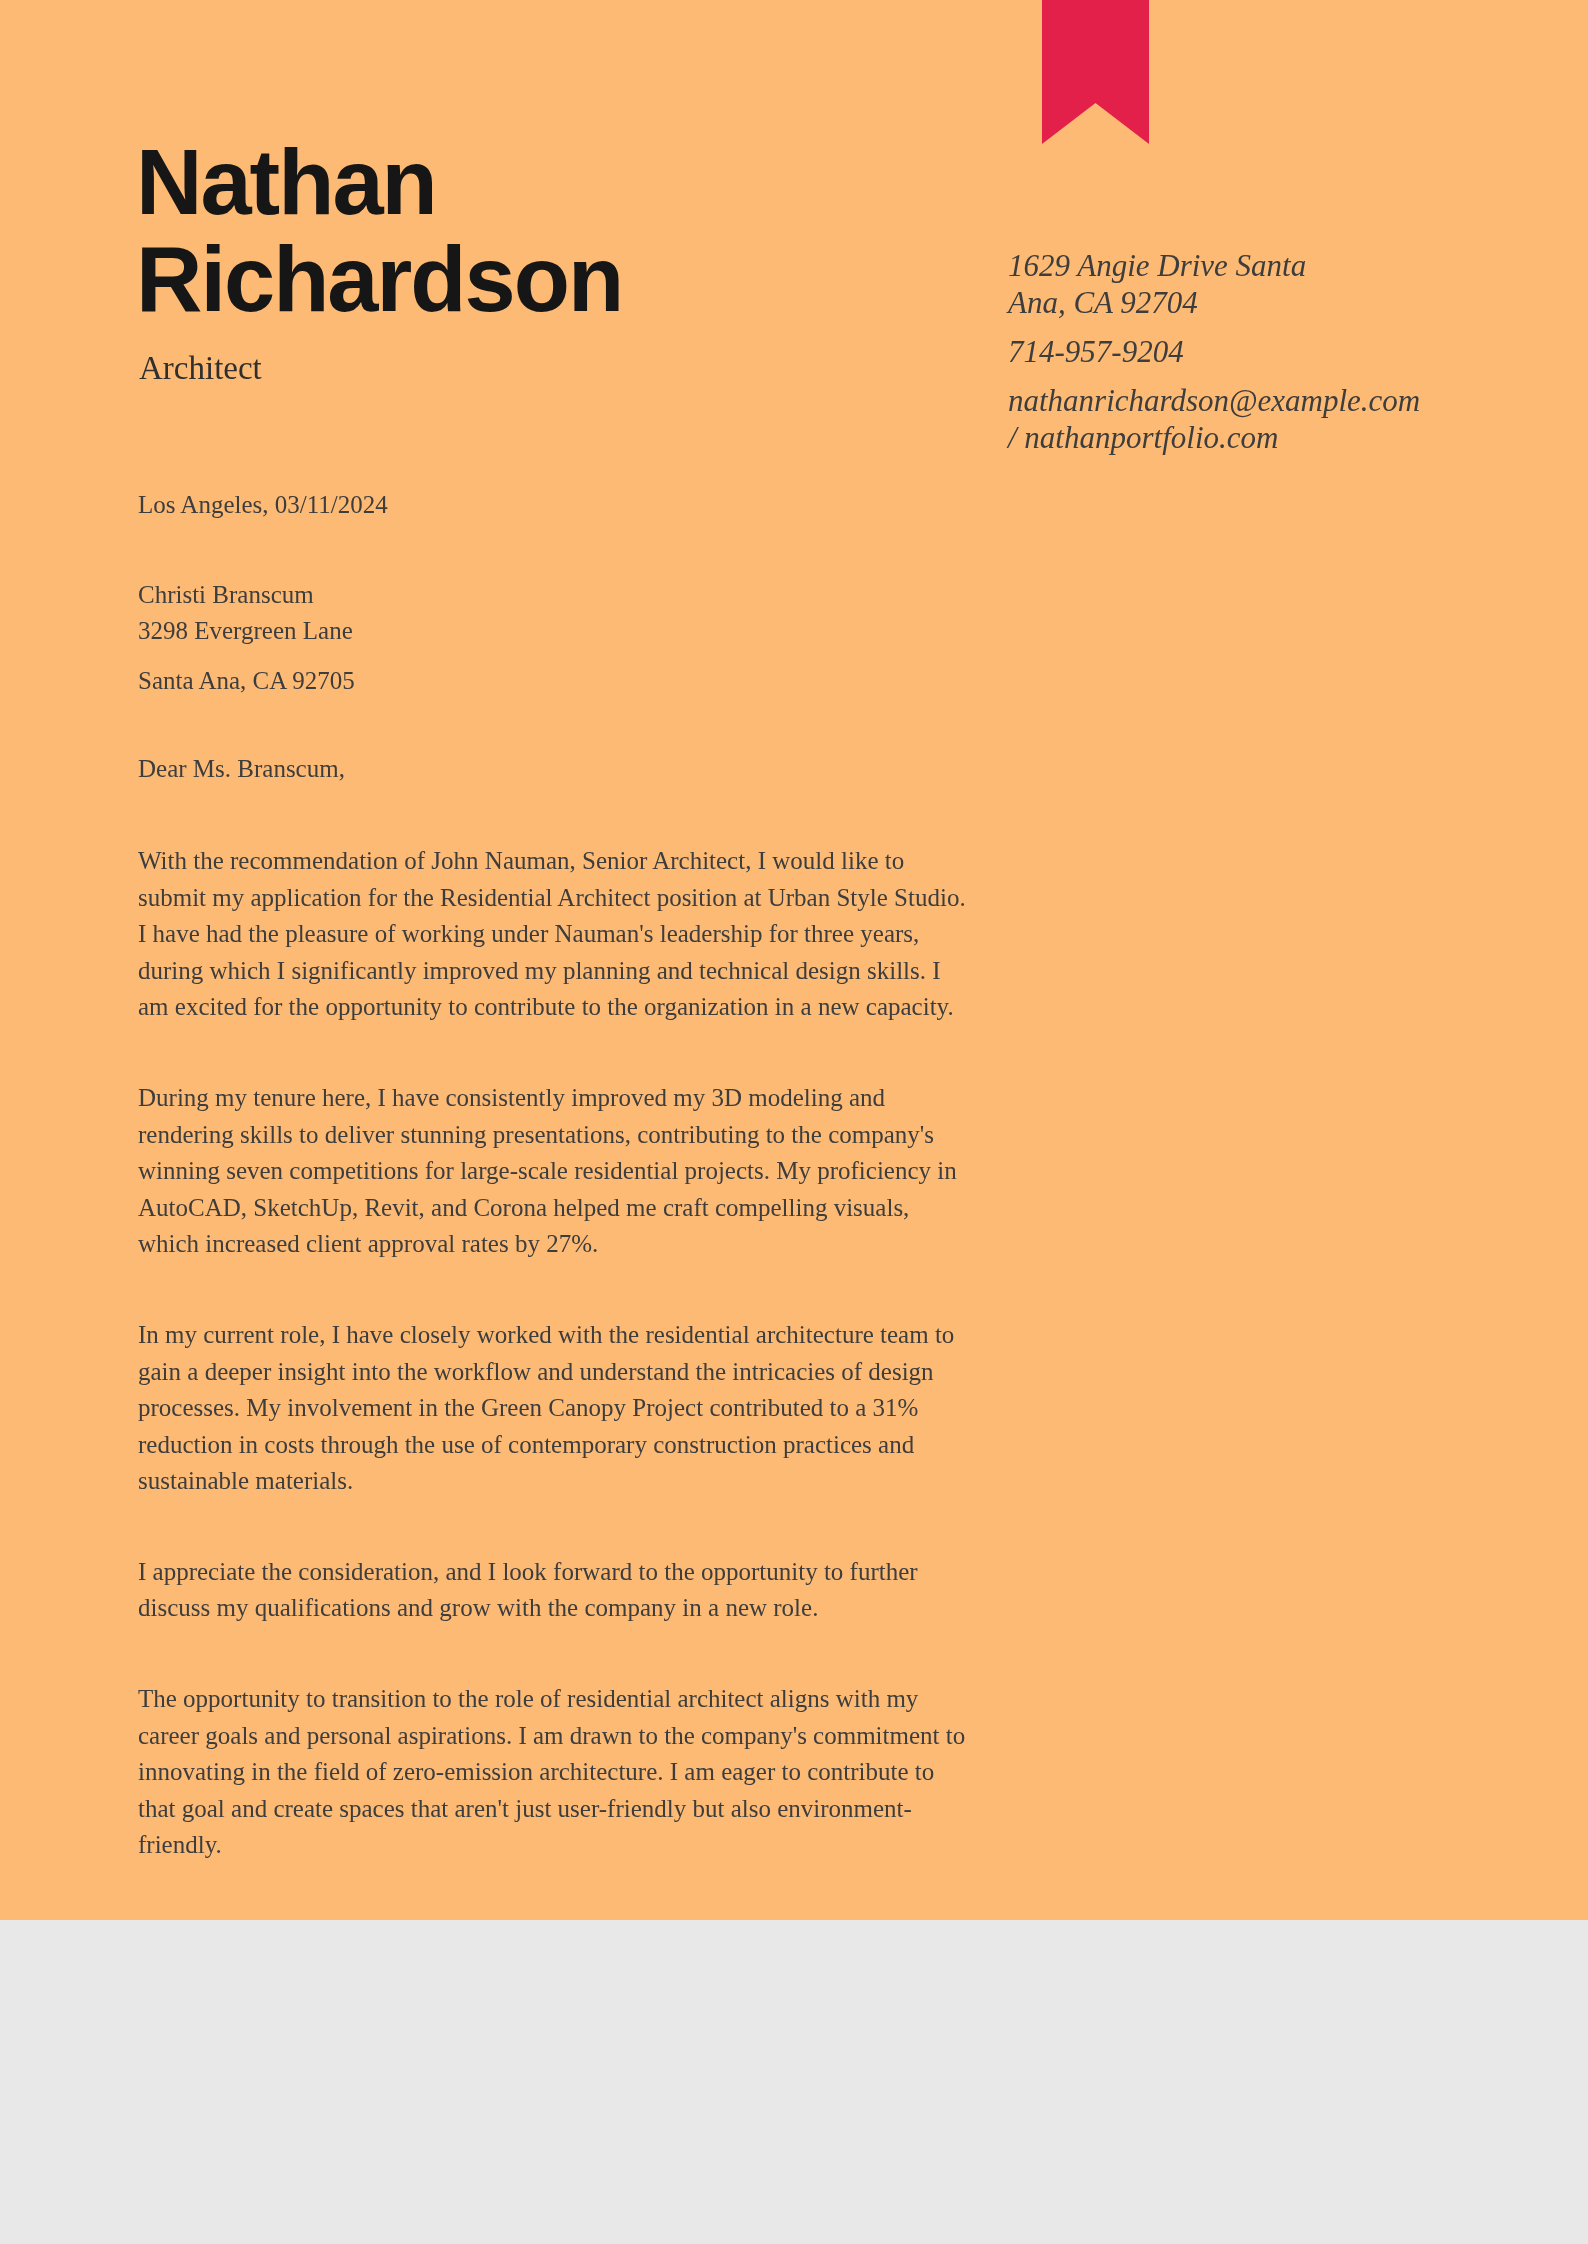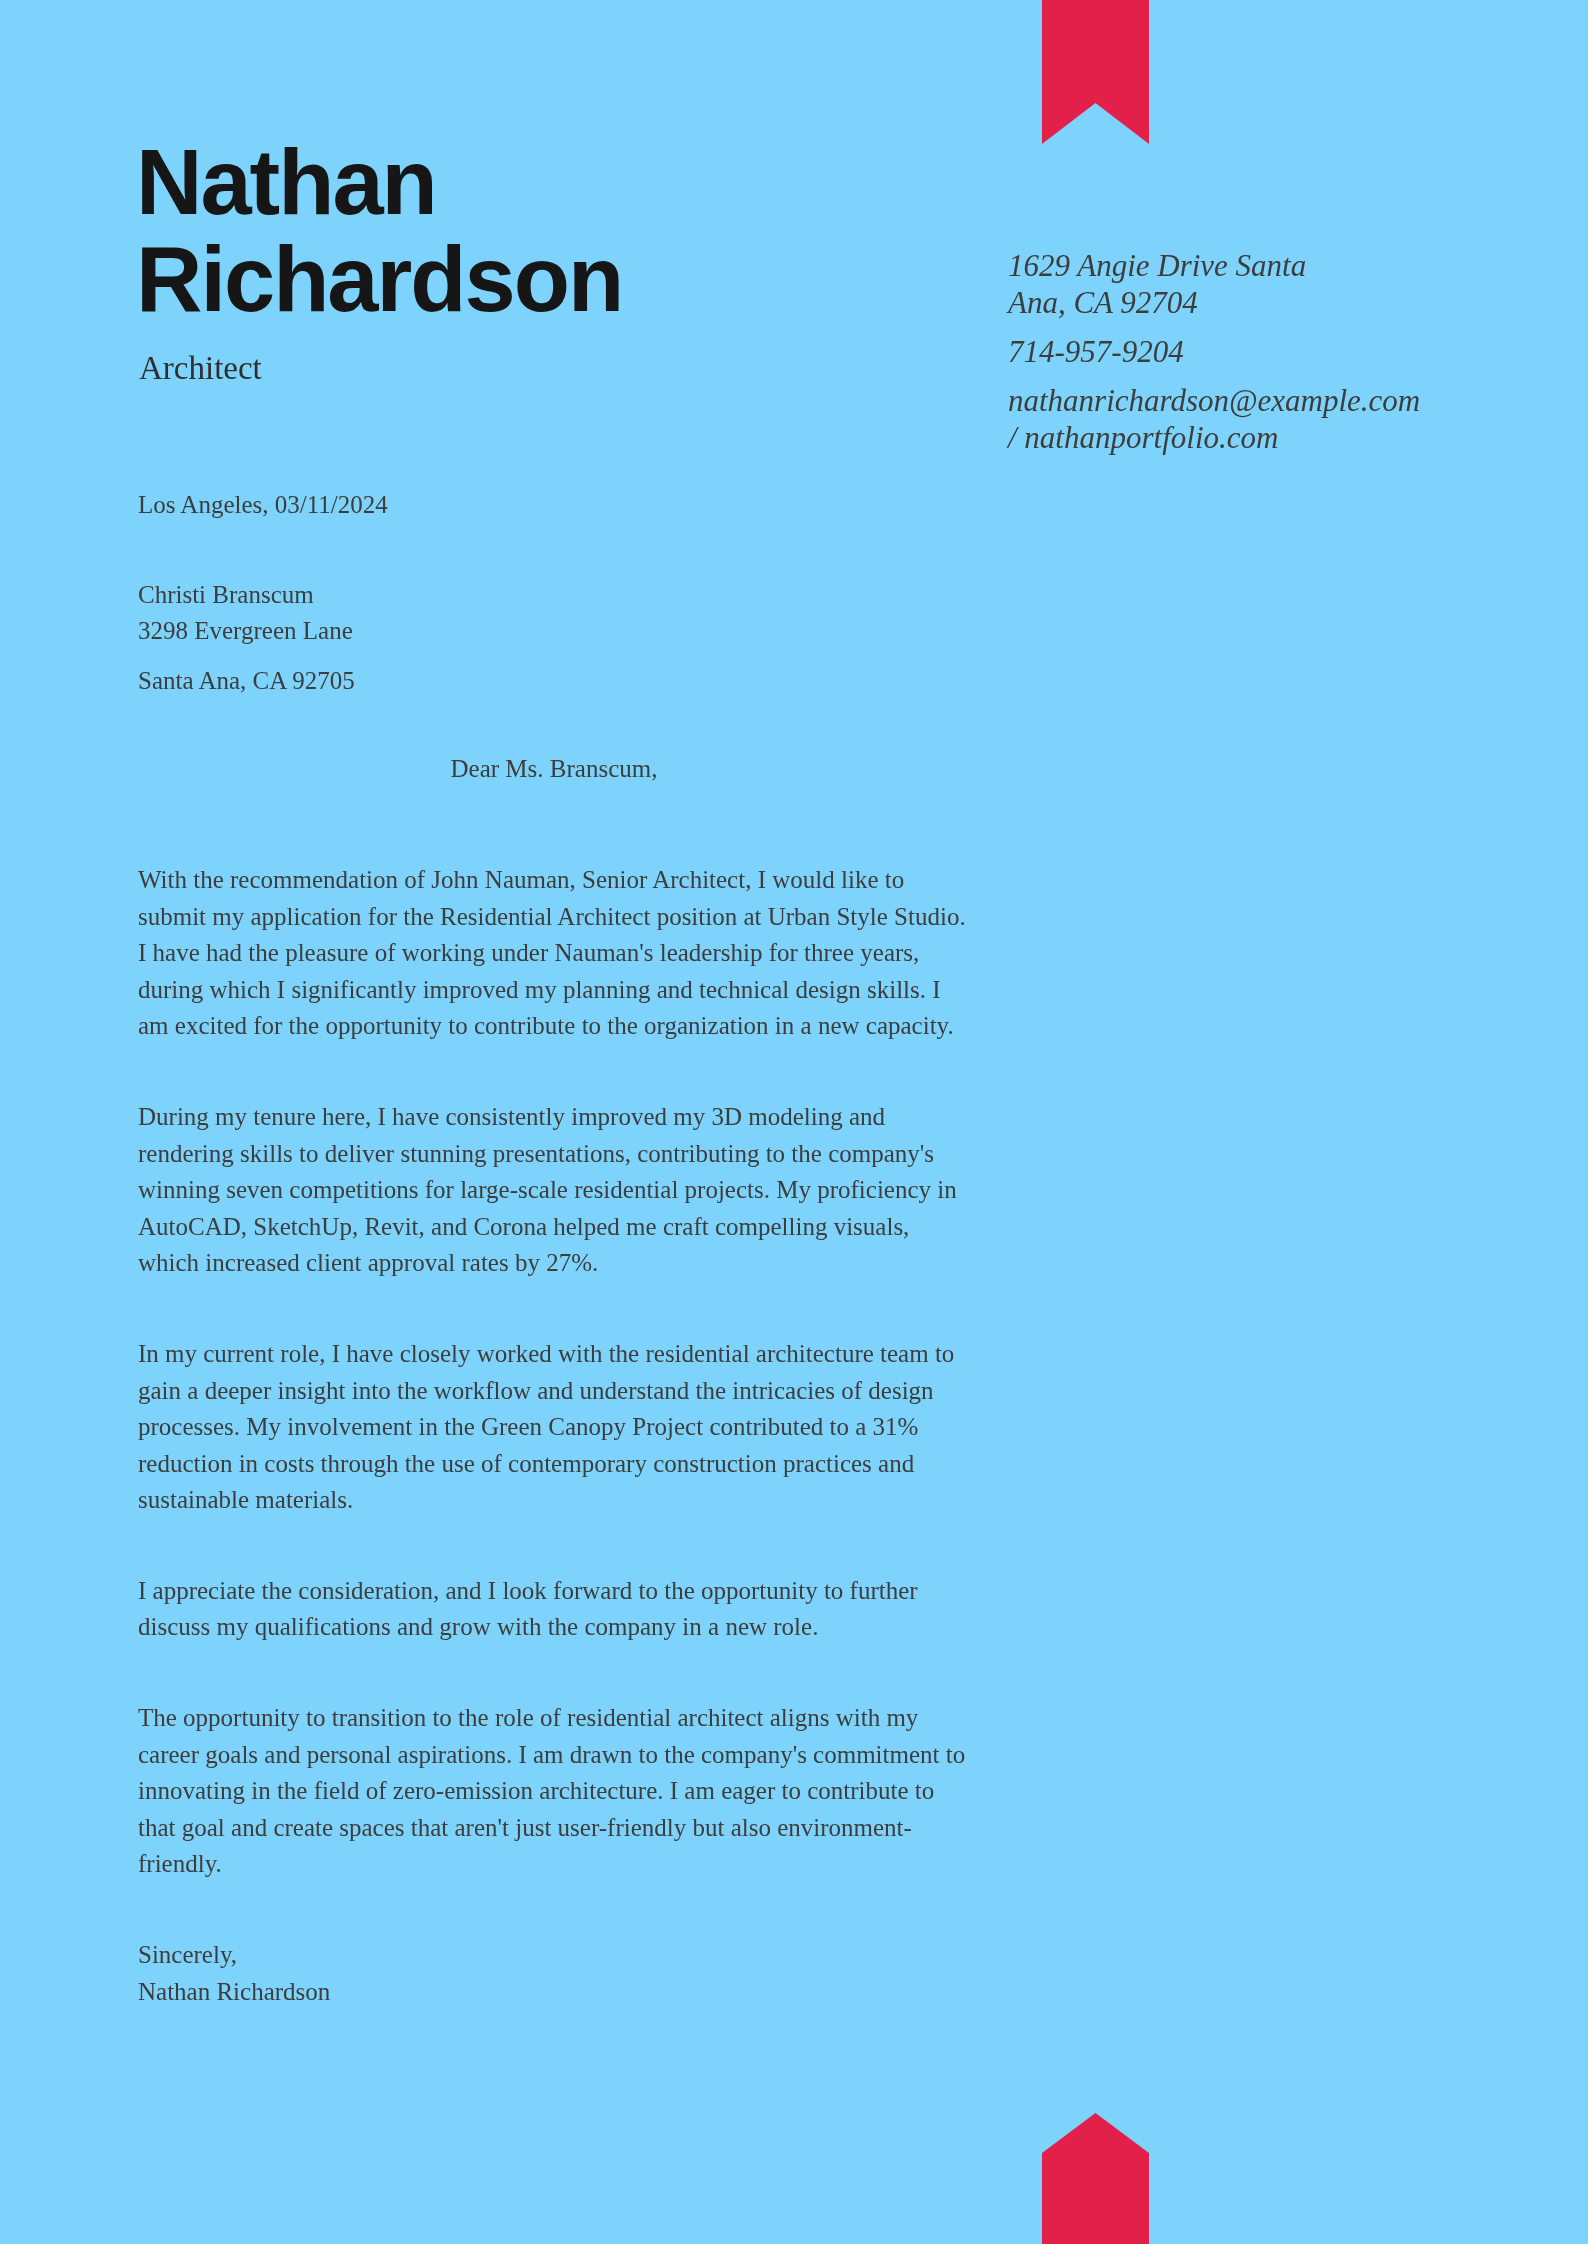--- a/index.html
+++ b/index.html
@@ -1,22 +1,22 @@
 <!DOCTYPE html>
 <html><head>
 <meta charset="utf-8">
 <style>
   * { margin: 0; padding: 0; box-sizing: border-box; }
   html, body { background: #e8e8e8; }
   .page {
     position: relative;
     width: 1588px;
-    height: 2244px;
+    height: 1920px;
     margin: 0 auto;
-    background: #7dd3fc;
+    background: #fdba74;
     overflow: hidden;
     font-family: "Liberation Serif", serif;
   }
 
   
   .ribbon-top {
     position: absolute;
     left: 1042px;
     top: 0;
     width: 107px;
@@ -76,21 +76,21 @@
     left: 138px;
     top: 487px;
     width: 832px;
     font-size: 25px;
     line-height: 36.6px;
     color: #3d3d3d;
   }
   .date-line { margin-bottom: 53px; }
   .recipient { margin-bottom: 52px; }
   .recipient-city { margin-top: 13px; }
-  .salutation { margin-bottom: 74px; text-align: center; }
+  .salutation { margin-bottom: 55px; }
   .para { margin-bottom: 54px; }
   .closing-line { margin-top: 0; font-family: Liberation Serif, serif; }
 </style>
 </head>
 <body>
 
 <div class="page">
 
   <div class="ribbon-top"></div>
 

